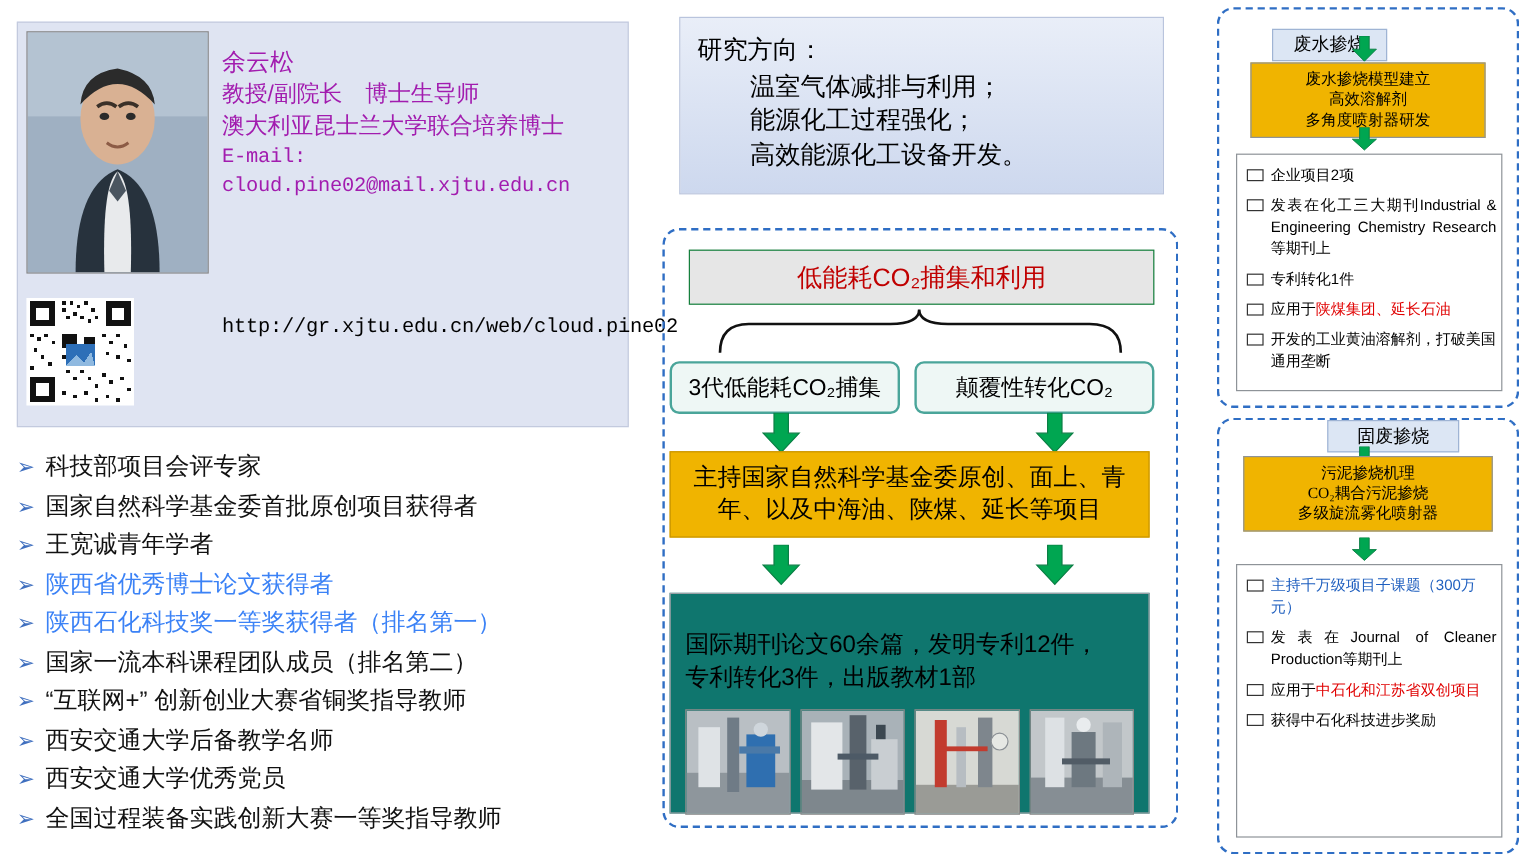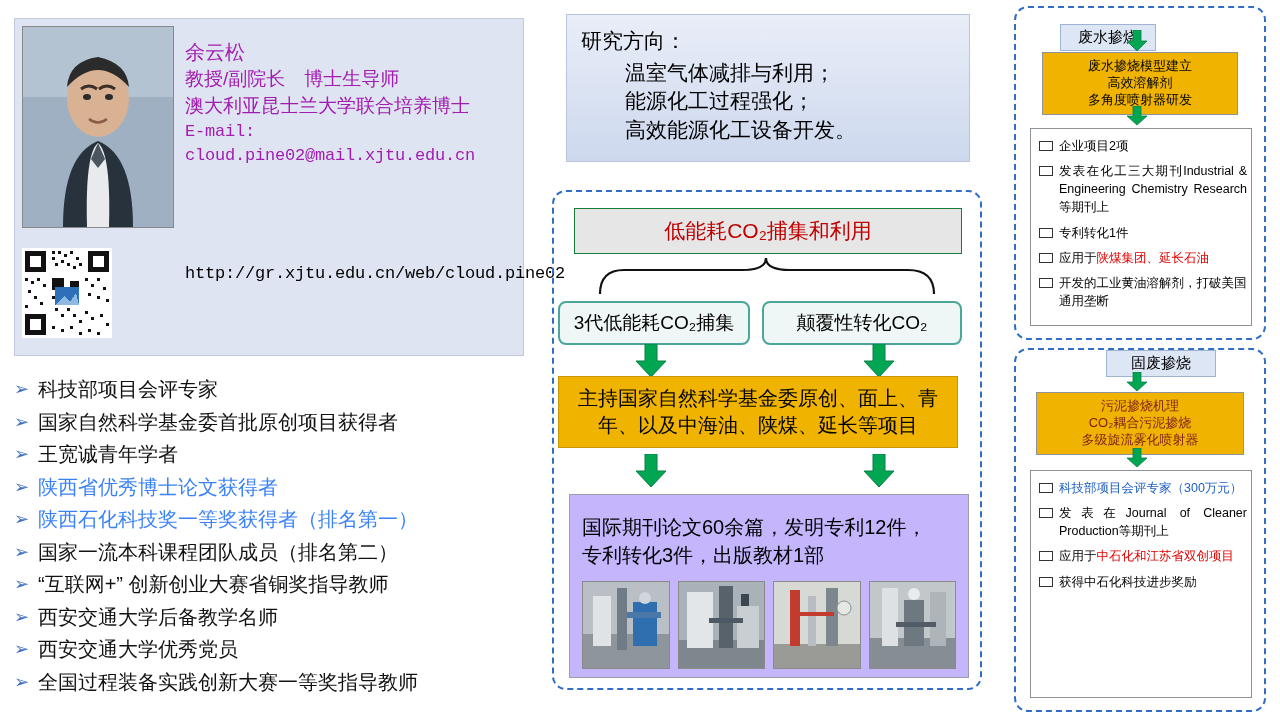--- a/index.html
+++ b/index.html
@@ -77,23 +77,22 @@
   #cap-right { left:762px; top:301px; width:196px; }
 
   #fund-box {
     left:558px; top:376px; width:400px; height:72px;
     background:#f0b400; border:1px solid #c99500;
     display:flex; align-items:center; justify-content:center;
     text-align:center; font-size:20px; line-height:1.35; padding:12px 8px; box-sizing:border-box;
   }
   #output-box {
     left:558px; top:494px; width:400px; height:184px;
-    background:#c4b5fd; border:1px solid #9aa0a6; box-sizing:border-box;
-    padding:18px 12px;
-    margin-left:11px;
+    background:#0f766e; border:1px solid #9aa0a6; box-sizing:border-box;
+    padding:28px 12px;
   }
   #output-box .line { font-size:20px; line-height:1.4; }
   #photo-strip { display:flex; gap:8px; margin-top:12px; }
   #photo-strip .thumb {
     width:88px; height:86px; border:1px solid #8a8a8a; overflow:hidden;
   }
 
   
   .right-panel {
     border:2px dashed #2f6ec4; border-radius:14px; box-sizing:border-box;
@@ -110,22 +109,22 @@
 
   .tech-box {
     border:1px solid #8e9398; text-align:center;
     padding:5px 6px; box-sizing:border-box; line-height:1.3;
   }
   #tech-ww {
     left:1042px; top:52px; width:196px;
     background:#f0b400; font-size:13px; color:#000;
   }
   #tech-sw {
-    left:1036px; top:392px; width:208px;
-    background:#f0b400; font-size:13px; color:#7f1d1d;
+    left:1036px; top:380px; width:208px;
+    background:#f0b400; font-size:13px; color:#000000;font-family:Liberation Serif, serif;
   }
 
   .bullet-box {
     border:1px solid #8e9398; background:#fff; box-sizing:border-box;
     padding:8px 4px 8px 8px;
   }
   #list-ww { left:1030px; top:128px; width:222px; height:198px; }
   #list-sw { left:1030px; top:470px; width:222px; height:228px; }
 
   .bl { display:flex; align-items:flex-start; margin-bottom:7px; }
@@ -427,21 +426,21 @@
   <div>多级旋流雾化喷射器</div>
 </div>
 
 <svg class="gar" style="left:1126px; top:448px;" width="22" height="20" viewBox="0 0 22 20">
   <path d="M7 0 h8 v10 h6 L11 19 L1 10 h6 Z" fill="#00a651" stroke="#0b7f45" stroke-width="0.8"></path>
 </svg>
 
 <div class="abs bullet-box" id="list-sw">
   <div class="bl">
       <div class="sq"></div>
-    <div class="bt blue">科技部项目会评专家（300万元）</div>
+    <div class="bt blue">主持千万级项目子课题（300万元）</div>
     </div>
   <div class="bl">
       <div class="sq"></div>
     <div class="bt just">发表在Journal of Cleaner Production等期刊上</div>
     </div>
   <div class="bl">
       <div class="sq"></div>
     <div class="bt"><span>应用于</span><span class="red">中石化和江苏省双创项目</span></div>
     </div>
   <div class="bl">

